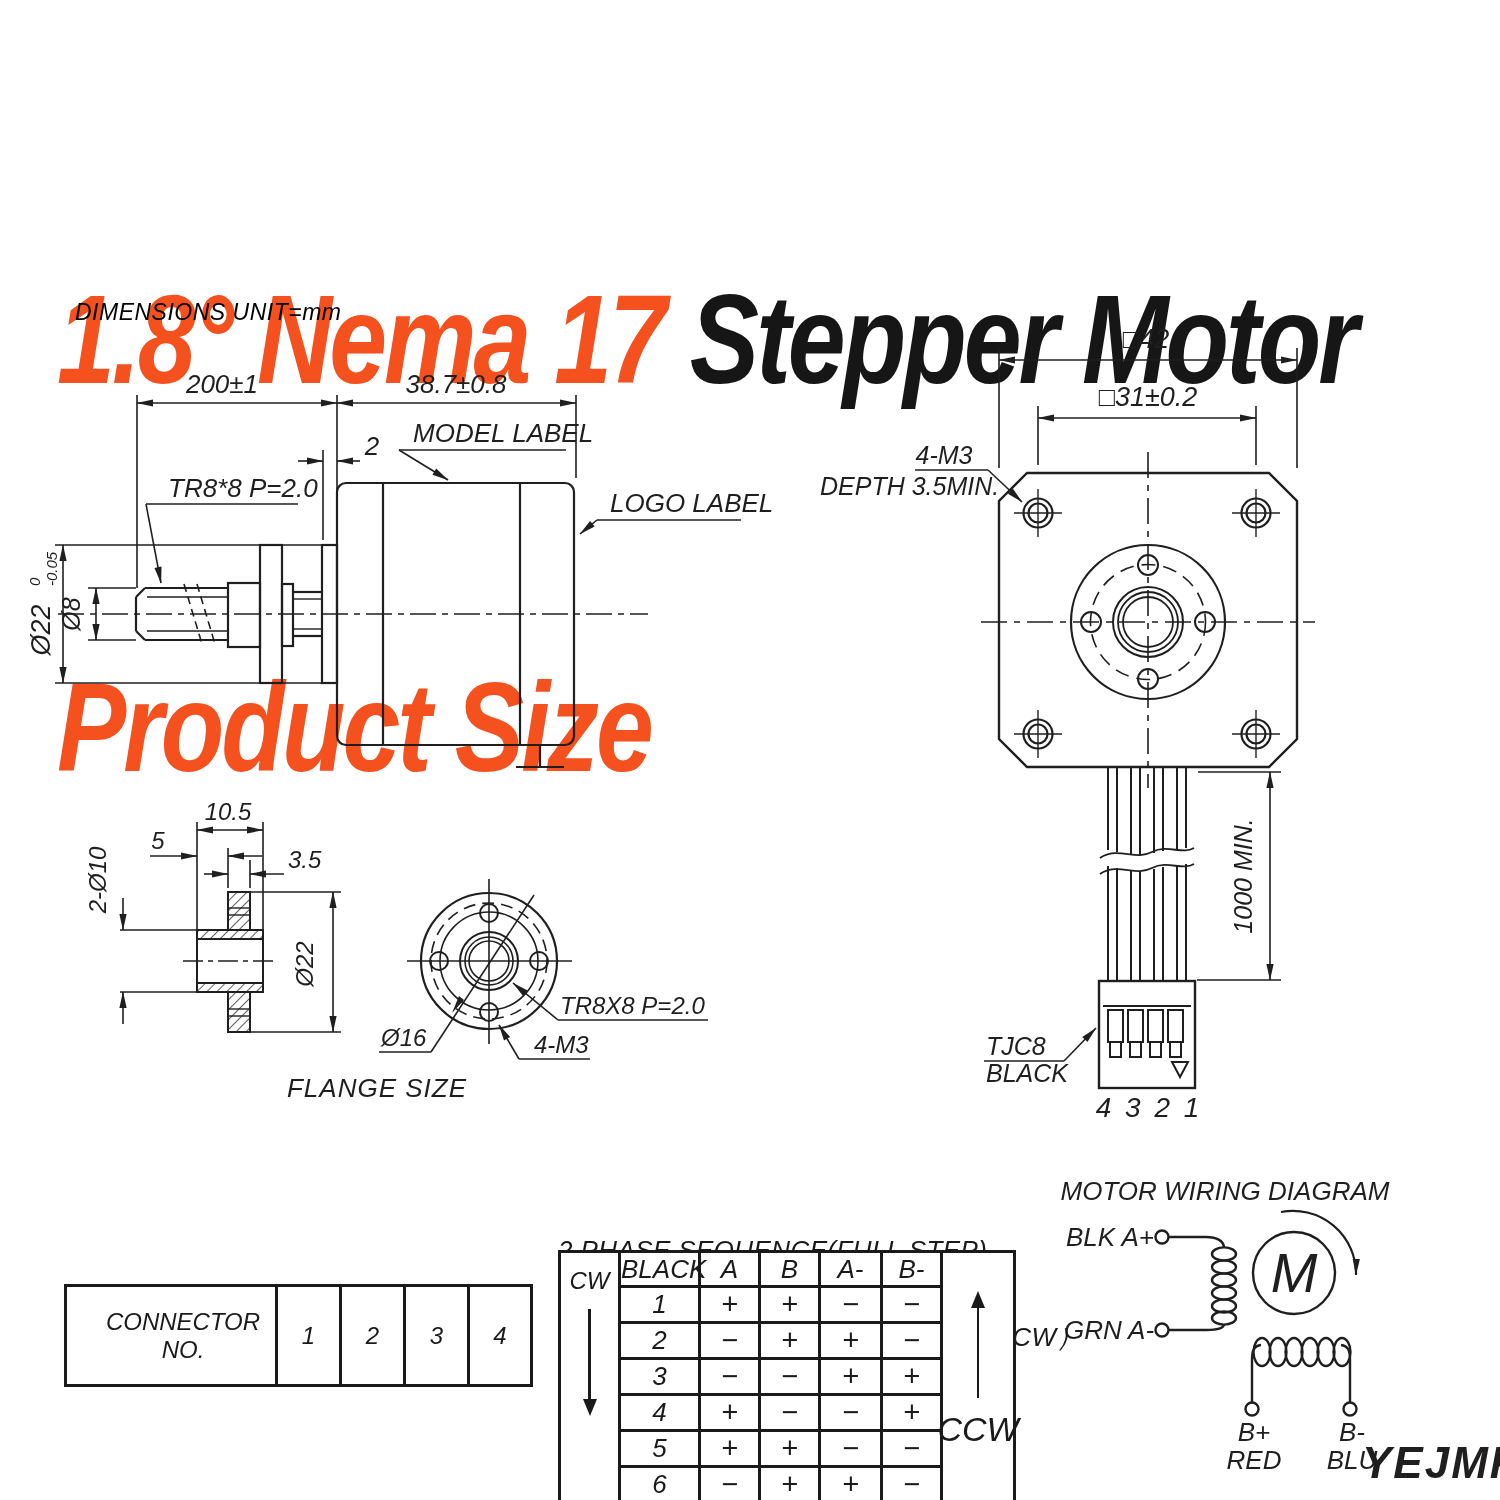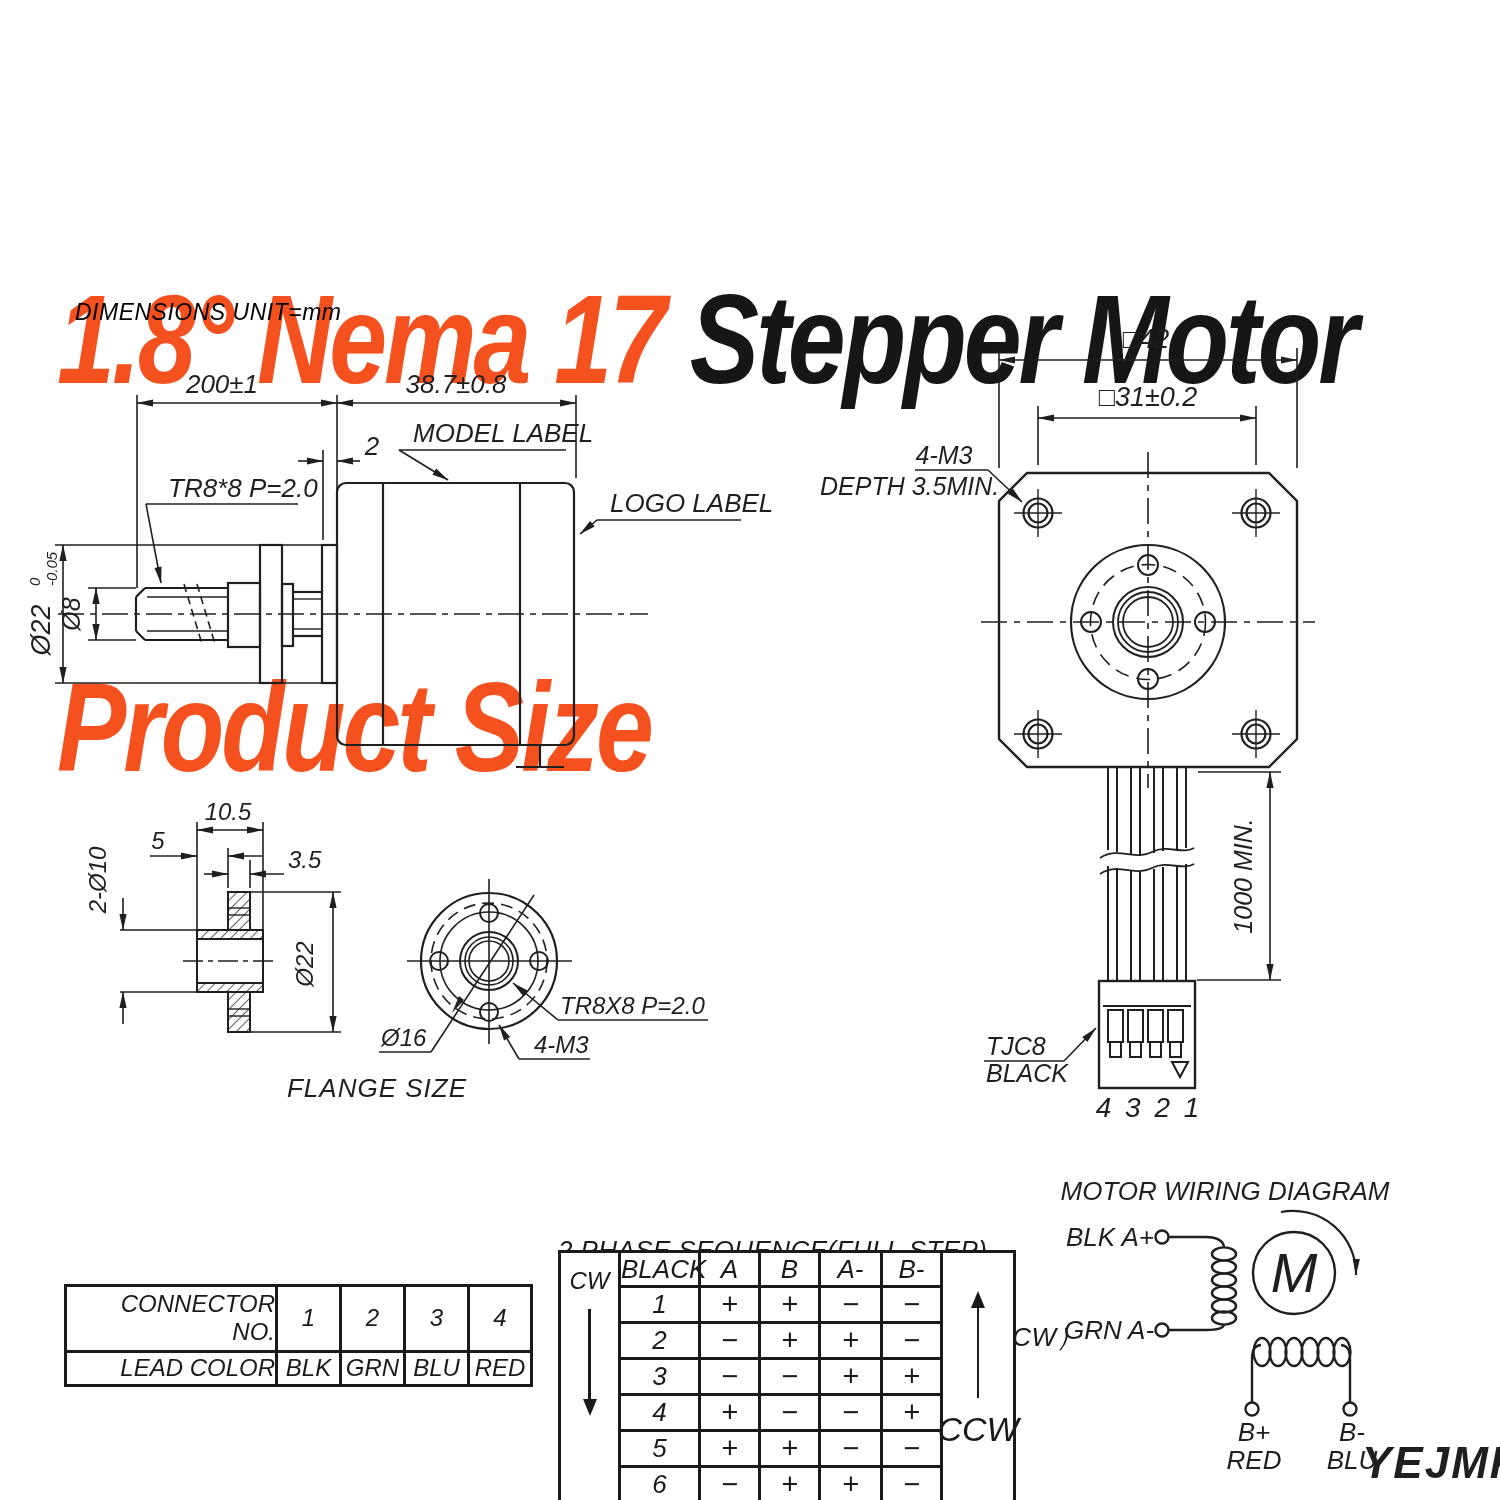--- a/index.html
+++ b/index.html
@@ -16,21 +16,21 @@
   .canvas text{font-family:"Liberation Sans",sans-serif;fill:#1f1f1f;}
   .t26{font-size:26px;} .t25{font-size:25px;} .t24{font-size:24px;} .t27{font-size:27px;}
   .t28{font-size:28px;letter-spacing:3px;} .tsm{font-size:15px;}
   .mtext{font-size:56px;}
   .wm{font-size:44px;font-weight:bold;fill:#e3e3e3;letter-spacing:2px;}
   
   table{border-collapse:collapse;table-layout:fixed;background:#fff;}
   td,th{border:3px solid #1a1a1a;text-align:center;vertical-align:middle;
         font-family:"Liberation Sans",sans-serif;color:#1a1a1a;padding:0;}
   .ctable{position:absolute;left:64px;top:1284px;width:466px;height:103px;font-size:24px;}
-  .ctable .lbl{text-align:right;padding-left:24px;}
+  .ctable .lbl{text-align:center;padding-left:24px;}
   .ptable{position:absolute;left:558px;top:1250px;width:455px;height:216px;}
   .ptable th{font-size:26px;font-weight:normal;height:32px;}
   .ptable td{font-size:26px;height:30px;}
   .ptable td.sign{font-size:29px;}
   .ptable .turncell{vertical-align:top;}
   .cwbox{display:flex;flex-direction:column;align-items:center;height:100%;}
   .cwbox .word{font-size:24px;margin-top:14px;}
   .ccwbox{display:flex;flex-direction:column;align-items:center;justify-content:flex-end;height:210px;}
   .ccwbox .word{font-size:34px;margin-bottom:14px;}
   .varrow{position:relative;width:2.5px;background:#1a1a1a;}
@@ -358,27 +358,20 @@
         <col style="width:64px">
         <col style="width:63px">
       </colgroup>
     <tbody>
         <tr>
       <td class="lbl">CONNECTOR NO.</td>
       <td>1</td>
       <td>2</td>
       <td>3</td>
       <td>4</td>
-    </tr>
-    <tr>
-      <td class="lbl">LEAD COLOR</td>
-      <td>BLK</td>
-      <td>GRN</td>
-      <td>BLU</td>
-      <td>RED</td>
     </tr>
   </tbody>
     </table>
 
   <div class="ptitle">
     <div>2 PHASE SEQUENCE(FULL STEP)</div>
     <div>VIEW FROM MOUTING SIDE（CW/CCW）</div>
   </div>
 
   <table class="ptable">

